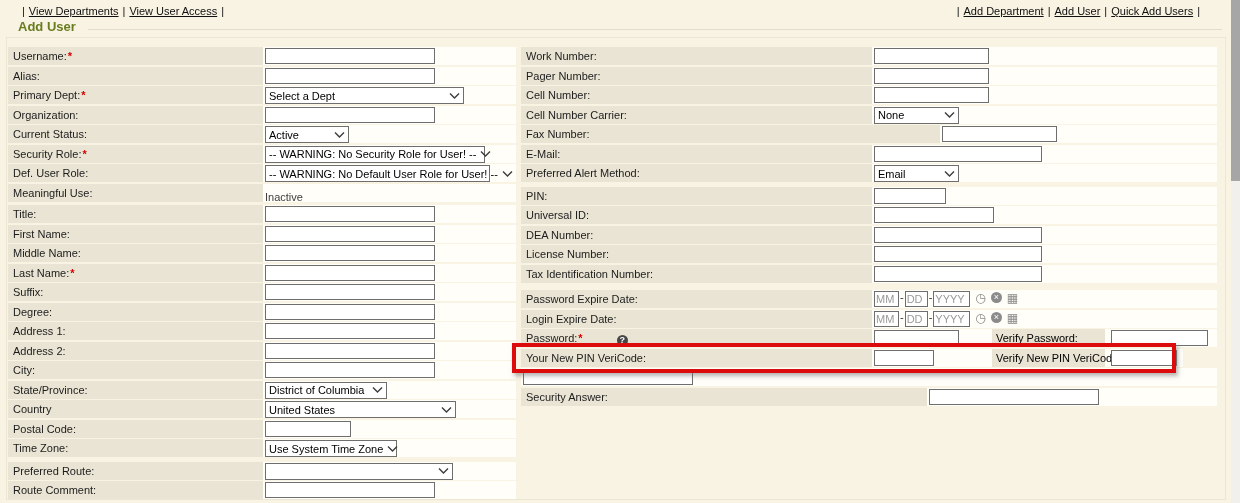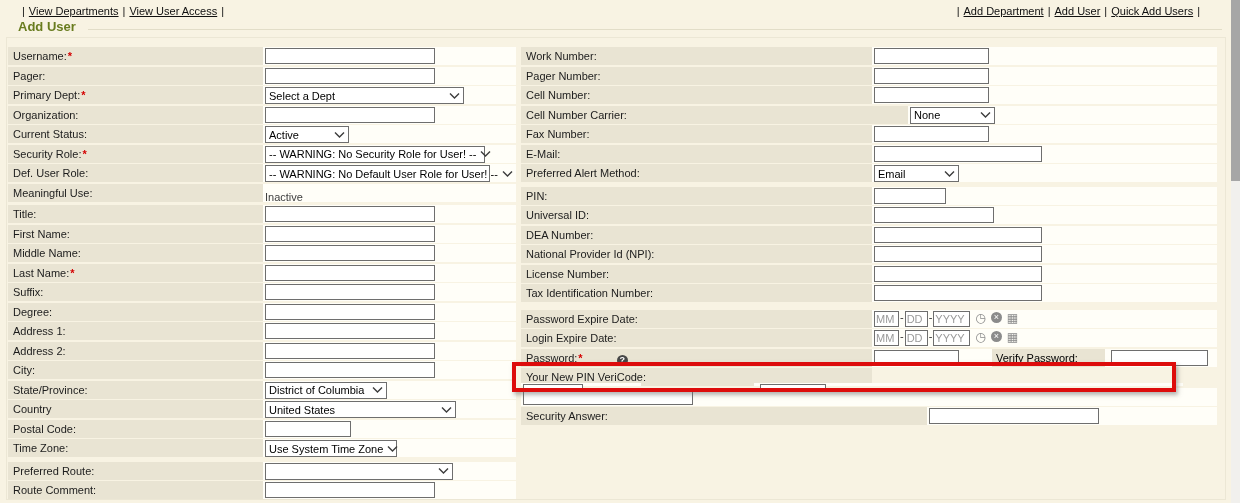--- a/index.html
+++ b/index.html
@@ -62,21 +62,21 @@
 <div class="title" id="page-title" style="color: rgb(105, 124, 31);">Add User</div>
 <div class="title-rule"></div>
 <div class="outer-panel"></div>
 
 <div class="col" id="left-col">
     <div class="row">
       <div class="lab" style="width: 255px;"><span>Username:</span><span class="req">*</span></div>
       <div class="fld"><input class="ti" type="text" style="width: 170px;"></div>
     </div>
     <div class="row">
-      <div class="lab" style="width: 255px;"><span>Pager:</span></div>
+      <div class="lab" style="width: 255px;"><span>Alias:</span></div>
       <div class="fld"><input class="ti" type="text" style="width: 170px;"></div>
     </div>
     <div class="row">
       <div class="lab" style="width: 255px;"><span>Primary Dept:</span><span class="req">*</span></div>
       <div class="fld"><div class="sel" style="width: 199px;">
           <span>Select a Dept</span>
           <svg width="11" height="6" viewBox="0 0 11 6">
             <polyline points="1,0.5 5.5,5 10,0.5" fill="none" stroke="#3c3c3c" stroke-width="1.4"></polyline>
           </svg>
         </div></div>
@@ -206,30 +206,30 @@
     </div>
     <div class="row">
       <div class="lab" style="width: 351px;"><span>Pager Number:</span></div>
       <div class="fld"><input class="ti" type="text" style="width: 115px;"></div>
     </div>
     <div class="row">
       <div class="lab" style="width: 351px;"><span>Cell Number:</span></div>
       <div class="fld"><input class="ti" type="text" style="width: 115px;"></div>
     </div>
     <div class="row">
-      <div class="lab" style="width: 387px;"><span>Cell Number Carrier:</span></div>
+      <div class="lab" style="width: 351px;"><span>Cell Number Carrier:</span></div>
       <div class="fld"><div class="sel" style="width: 85px;">
           <span>None</span>
           <svg width="11" height="6" viewBox="0 0 11 6">
             <polyline points="1,0.5 5.5,5 10,0.5" fill="none" stroke="#3c3c3c" stroke-width="1.4"></polyline>
           </svg>
         </div></div>
     </div>
     <div class="row">
-      <div class="lab" style="width: 351px;"><span>Fax Number:</span></div>
+      <div class="lab" style="width: 419px;"><span>Fax Number:</span></div>
       <div class="fld"><input class="ti" type="text" style="width: 115px;"></div>
     </div>
     <div class="row">
       <div class="lab" style="width: 351px;"><span>E-Mail:</span></div>
       <div class="fld"><input class="ti" type="text" style="width: 168px;"></div>
     </div>
     <div class="row">
       <div class="lab" style="width: 351px;"><span>Preferred Alert Method:</span></div>
       <div class="fld"><div class="sel" style="width: 85px;">
           <span>Email</span>
@@ -242,24 +242,20 @@
     <div class="row">
       <div class="lab" style="width: 351px;"><span>PIN:</span></div>
       <div class="fld"><input class="ti" type="text" style="width: 72px;"></div>
     </div>
     <div class="row">
       <div class="lab" style="width: 351px;"><span>Universal ID:</span></div>
       <div class="fld"><input class="ti" type="text" style="width: 120px;"></div>
     </div>
     <div class="row">
       <div class="lab" style="width: 351px;"><span>DEA Number:</span></div>
-      <div class="fld"><input class="ti" type="text" style="width: 168px;"></div>
-    </div>
-    <div class="row">
-      <div class="lab" style="width: 351px;"><span>National Provider Id (NPI):</span></div>
       <div class="fld"><input class="ti" type="text" style="width: 168px;"></div>
     </div>
     <div class="row">
       <div class="lab" style="width: 351px;"><span>License Number:</span></div>
       <div class="fld"><input class="ti" type="text" style="width: 168px;"></div>
     </div>
     <div class="row">
       <div class="lab" style="width: 351px;"><span>Tax Identification Number:</span></div>
       <div class="fld"><input class="ti" type="text" style="width: 168px;"></div>
     </div>
@@ -273,21 +269,21 @@
       <div class="fld"><input class="dinp" type="text" placeholder="MM" readonly="" value="MM" style="width: 25px;"><span class="dash">-</span><input class="dinp" type="text" placeholder="DD" readonly="" value="DD" style="width: 23px;"><span class="dash">-</span><input class="dinp" type="text" placeholder="YYYY" readonly="" value="YYYY" style="width: 37px;"><span class="ic">◷</span><span class="cic">×</span><span class="ic">▦</span></div>
     </div>
     <div class="row">
       <div class="lab" style="width: 351px;"><span>Password:</span><span class="req">*</span><span class="help">?</span></div>
       <div class="fld">
         <input class="ti in1" type="text" style="width: 85px;">
         <div class="lab2"><span>Verify Password:</span></div>
         <input class="ti in2" type="text" style="width: 97px;">
       </div>
     </div>
-    <div class="row short" style="position: relative; flex-direction: column;">
+    <div class="row short" style="position: relative;">
       <div class="hlbox" style="border-color: rgb(221, 12, 12);"></div>
       <div class="lab" style="width: 351px;"><span>Your New PIN VeriCode:</span></div>
       <div class="fld" style="position: relative;">
         <input class="ti in1" type="text" style="width: 60px;">
         <div class="lab2"><span>Verify New PIN VeriCode:</span></div>
         <input class="ti in2" type="text" style="width: 66px;">
       </div>
     </div>
     <div class="row">
       <div class="fld"><input class="ti" type="text" style="width: 170px;"></div>

